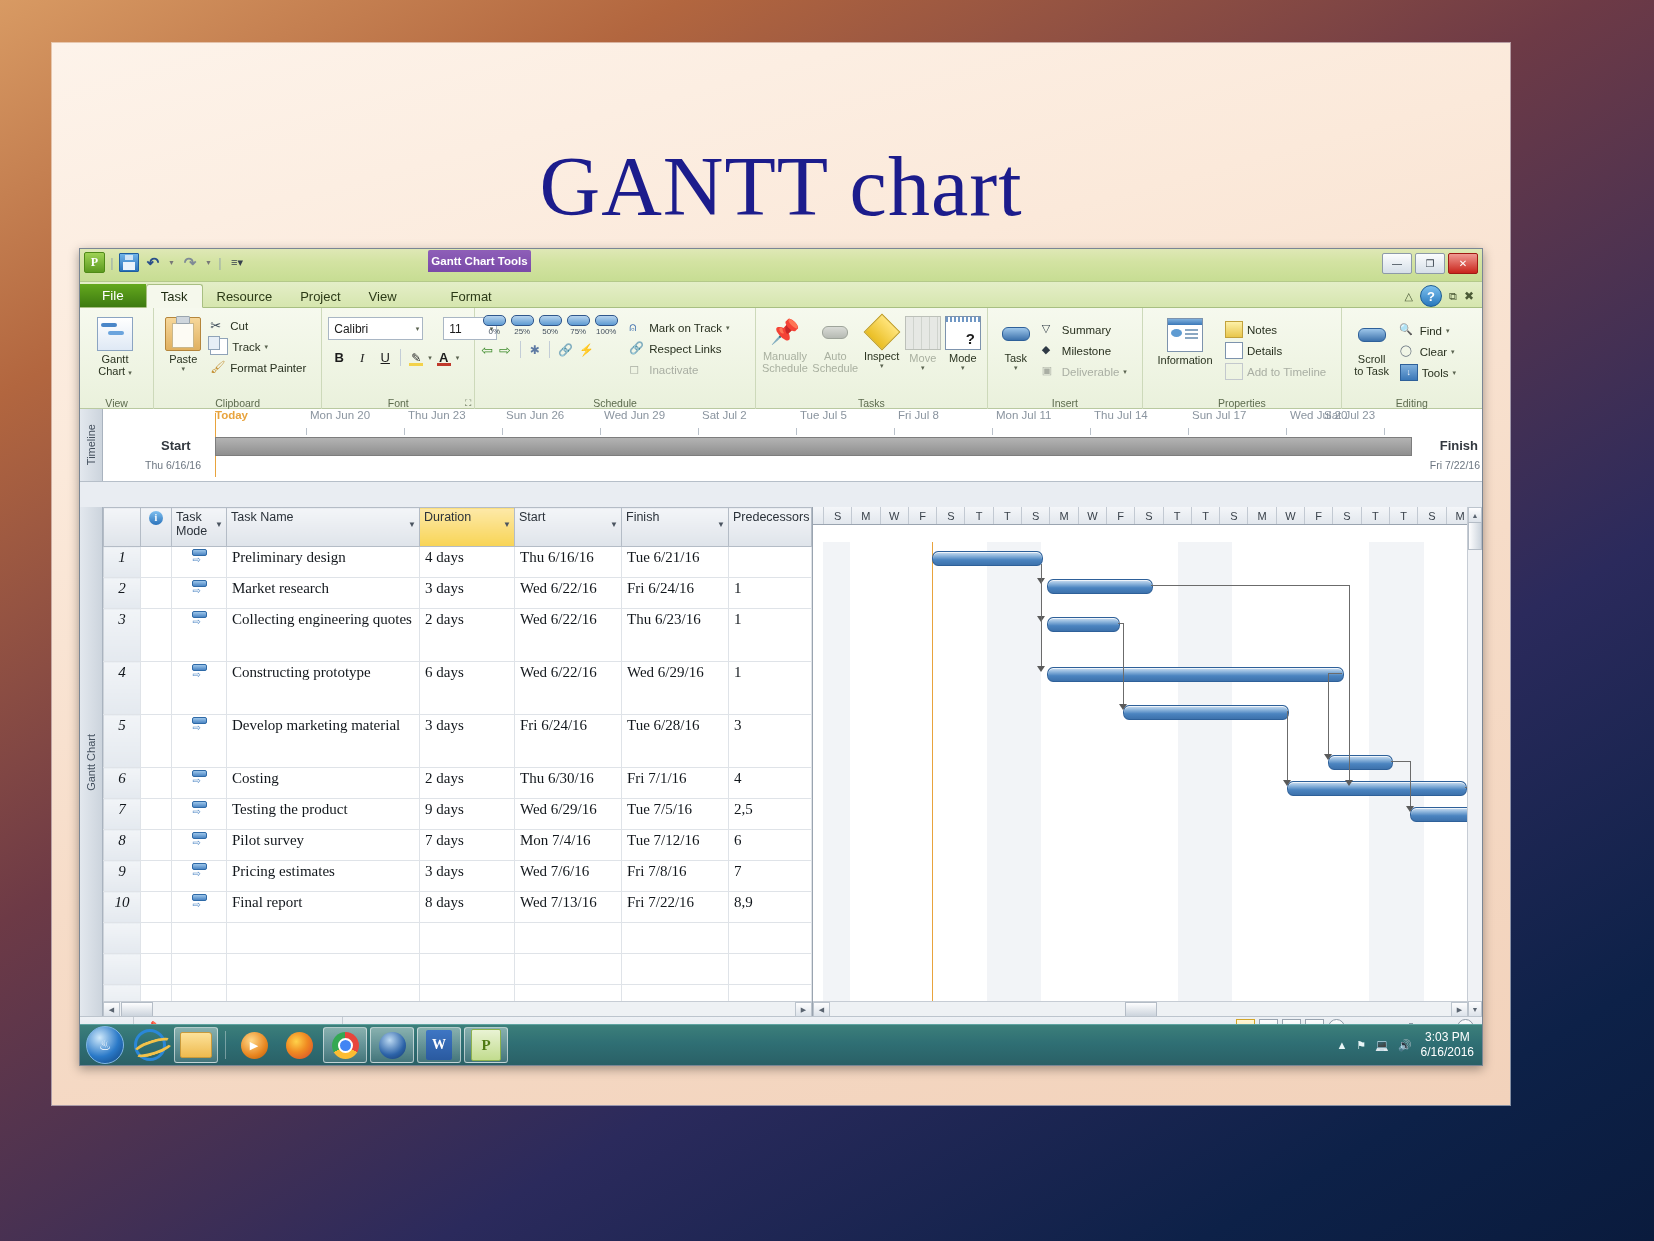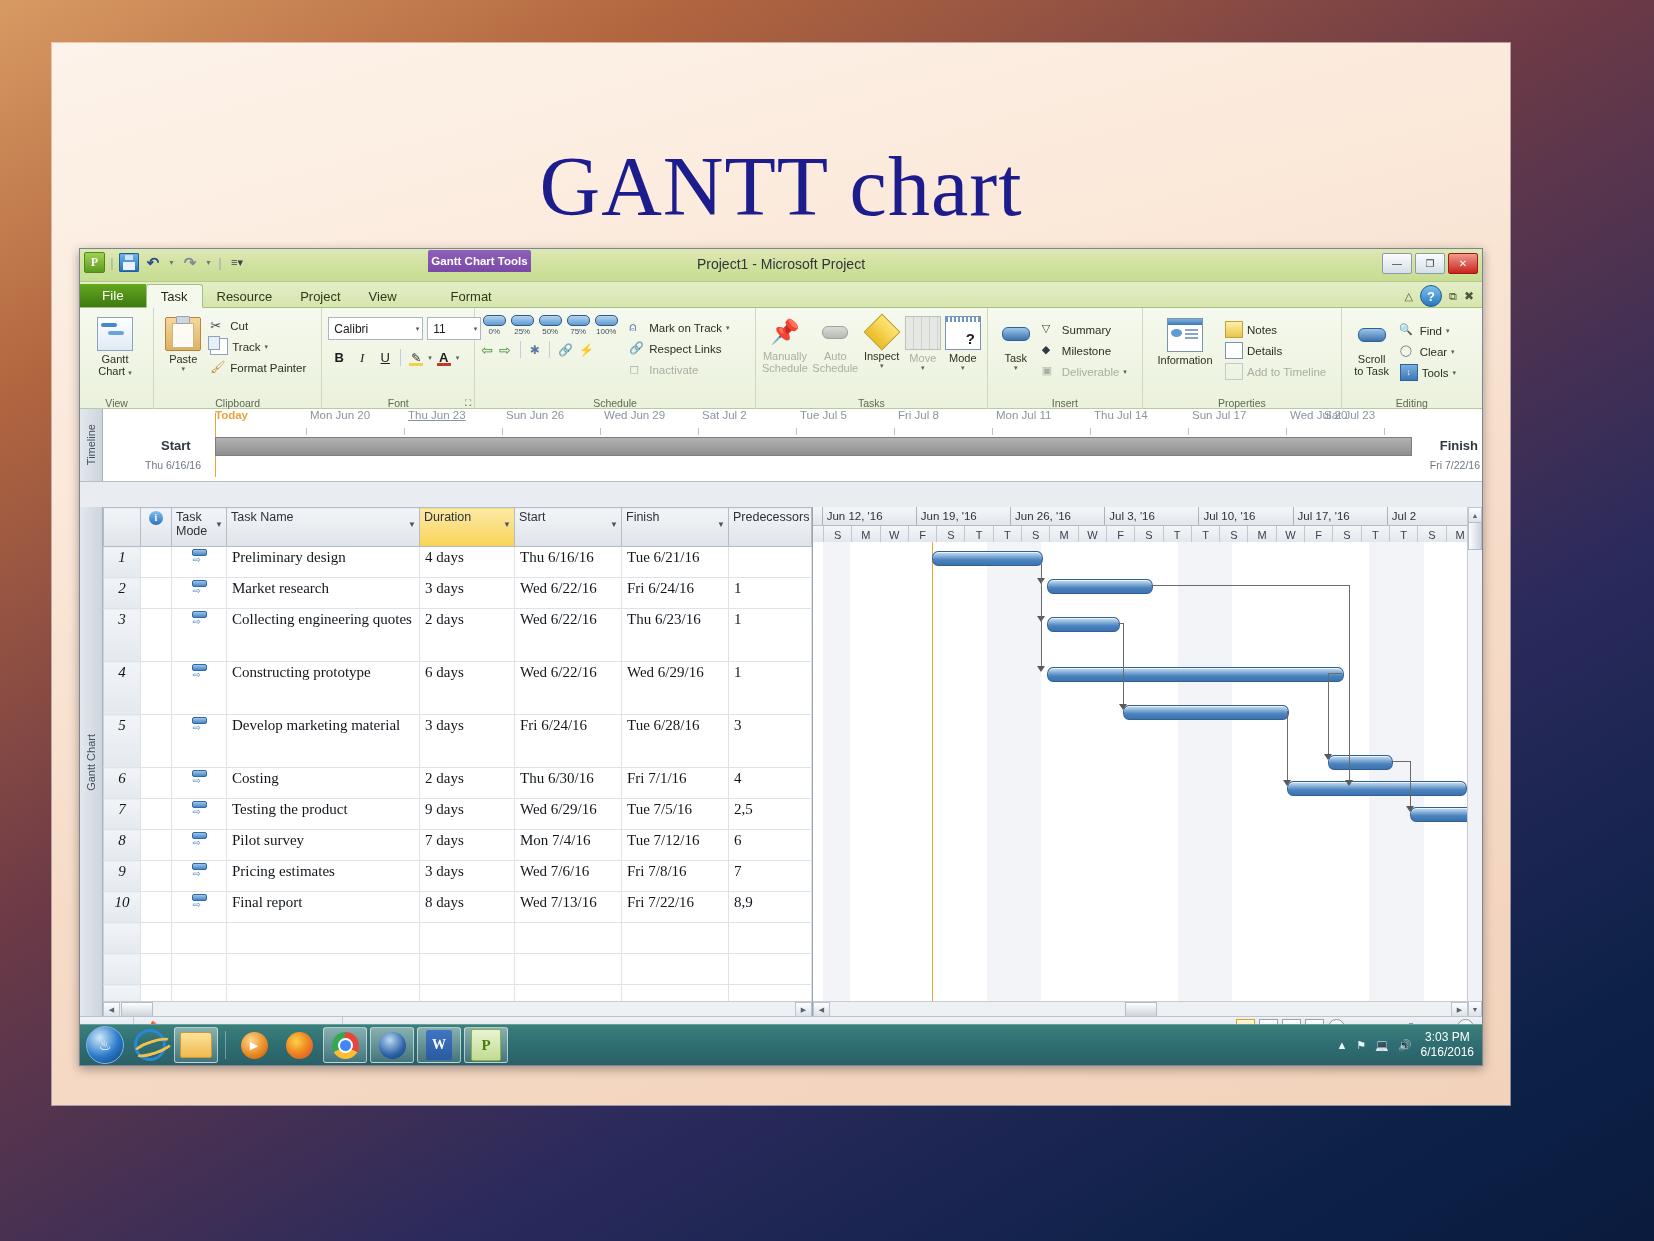--- a/index.html
+++ b/index.html
@@ -85,21 +85,21 @@
   .i-gantt:before{content:"";position:absolute;left:3px;top:5px;width:16px;height:4px;background:#4a86c8;border-radius:2px;}
   .i-gantt:after{content:"";position:absolute;left:10px;top:13px;width:16px;height:4px;background:#6ba4dd;border-radius:2px;}
   .i-paste{background:linear-gradient(180deg,#f6d79a,#e0b060);border:1px solid #b5863c;border-radius:2px;}
   .i-paste:before{content:"";position:absolute;left:6px;top:5px;width:20px;height:23px;background:#fdfbf4;border:1px solid #c9b78c;}
   .i-paste:after{content:"";position:absolute;left:10px;top:-2px;width:12px;height:6px;background:#cfd6dd;border:1px solid #9aa5ae;border-radius:1px;}
   .i-cut{color:#3c4a58;font-size:13px;line-height:15px;}
   .i-copy{background:#fff;border:1px solid #8fa3b8;}
   .i-copy:after{content:"";position:absolute;left:-3px;top:-3px;width:10px;height:12px;background:#e6eef6;border:1px solid #8fa3b8;}
   .i-fmtp{color:#c28b2a;font-size:12px;}
 
-  .fontbox{display:flex;gap:4px;margin-bottom:3px;}
+  .fontbox{display:flex;gap:20px;margin-bottom:3px;}
   .fsel{height:21px;border:1px solid #a9b6c4;background:#fff;display:flex;align-items:center;
     justify-content:space-between;padding:0 3px 0 5px;font-size:12px;color:#1b1b1b;}
   .fmtrow{display:flex;align-items:center;gap:1px;}
   .fbtn{width:22px;height:21px;display:flex;align-items:center;justify-content:center;
     font-size:13px;color:#1b1b1b;}
   .fbtn.b{font-weight:bold;}
   .fbtn.i{font-style:italic;font-family:"Liberation Serif",serif;}
   .fbtn.u{text-decoration:underline;}
   .sep{width:1px;height:17px;background:#c3cdd7;margin:0 3px;}
 
@@ -267,21 +267,20 @@
             </div>
         <div class="qicon" style="width:9px;">
               <span class="arrd">▼</span>
             </div>
         <div class="qicon" style="width:6px;color:#9aa;">|</div>
         <div class="qicon">
               <span style="font-size:11px;color:#36404c;">≡▾</span>
             </div>
       </div>
       <div class="ctxtab">Gantt Chart Tools</div>
-      <div class="doctitle">Project1  -  Microsoft Project</div>
       <div class="wbtns">
         <div class="wb">—</div>
         <div class="wb">❐</div>
         <div class="wb close">✕</div>
       </div>
     </div>
 
     <div class="tabrow">
       <div class="tab file">File</div>
       <div class="tab active">Task</div>
@@ -550,21 +549,21 @@
     <div class="timeline">
       <div class="sidelabel">
         <span>Timeline</span>
       </div>
       <div class="tlbody">
         <div class="tltodayl" style="left:112px;">Today</div>
         <div class="todayline"></div>
         <div id="tlticks">
               <div class="tltick" style="left: 207px;">Mon Jun 20</div>
               <div class="tlline" style="left: 203px;"></div>
-              <div class="tltick" style="left: 305px; text-decoration: underline;">Thu Jun 23</div>
+              <div class="tltick" style="left: 305px;">Thu Jun 23</div>
               <div class="tlline" style="left: 301px;"></div>
               <div class="tltick" style="left: 403px;">Sun Jun 26</div>
               <div class="tlline" style="left: 399px;"></div>
               <div class="tltick" style="left: 501px;">Wed Jun 29</div>
               <div class="tlline" style="left: 497px;"></div>
               <div class="tltick" style="left: 599px;">Sat Jul 2</div>
               <div class="tlline" style="left: 595px;"></div>
               <div class="tltick" style="left: 697px;">Tue Jul 5</div>
               <div class="tlline" style="left: 693px;"></div>
               <div class="tltick" style="left: 795px;">Fri Jul 8</div>
@@ -775,30 +774,20 @@
         </div>
         <div class="hsb">
           <div class="lf">◀</div>
           <div class="th"></div>
           <div style="flex:1"></div>
           <div class="rt">▶</div>
         </div>
       </div>
 
       <div class="chartpane">
-        <div class="tsrow1" id="tsrow1">
-              <div class="tsw" style="width: 10px;"></div>
-              <div class="tsw" style="width: 191.1px;">Jun 12, '16</div>
-              <div class="tsw" style="width: 191.1px;">Jun 19, '16</div>
-              <div class="tsw" style="width: 191.1px;">Jun 26, '16</div>
-              <div class="tsw" style="width: 191.1px;">Jul 3, '16</div>
-              <div class="tsw" style="width: 191.1px;">Jul 10, '16</div>
-              <div class="tsw" style="width: 191.1px;">Jul 17, '16</div>
-              <div class="tsw" style="width: 191.1px;">Jul 2</div>
-            </div>
         <div class="tsrow2" id="tsrow2">
               <div class="tsd" style="width: 10px;"></div>
               <div class="tsd" style="width: 27.3px;">S</div>
               <div class="tsd" style="width: 27.3px;">M</div>
               <div class="tsd" style="width: 27.3px;">W</div>
               <div class="tsd" style="width: 27.3px;">F</div>
               <div class="tsd" style="width: 27.3px;">S</div>
               <div class="tsd" style="width: 27.3px;">T</div>
               <div class="tsd" style="width: 27.3px;">T</div>
               <div class="tsd" style="width: 27.3px;">S</div>

